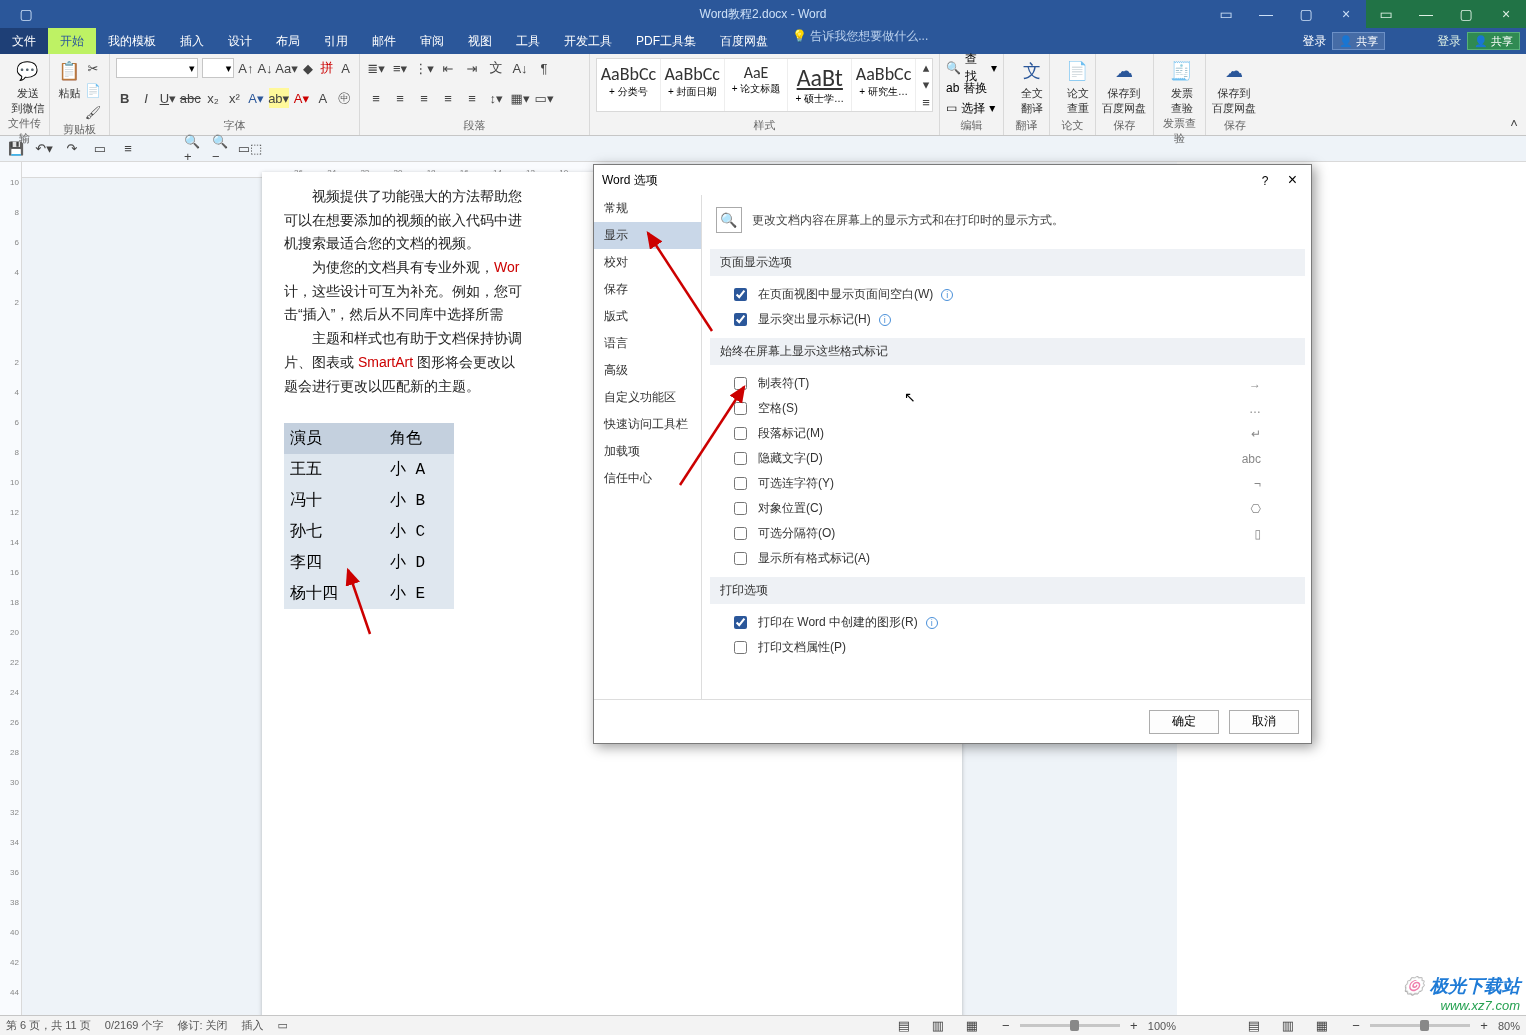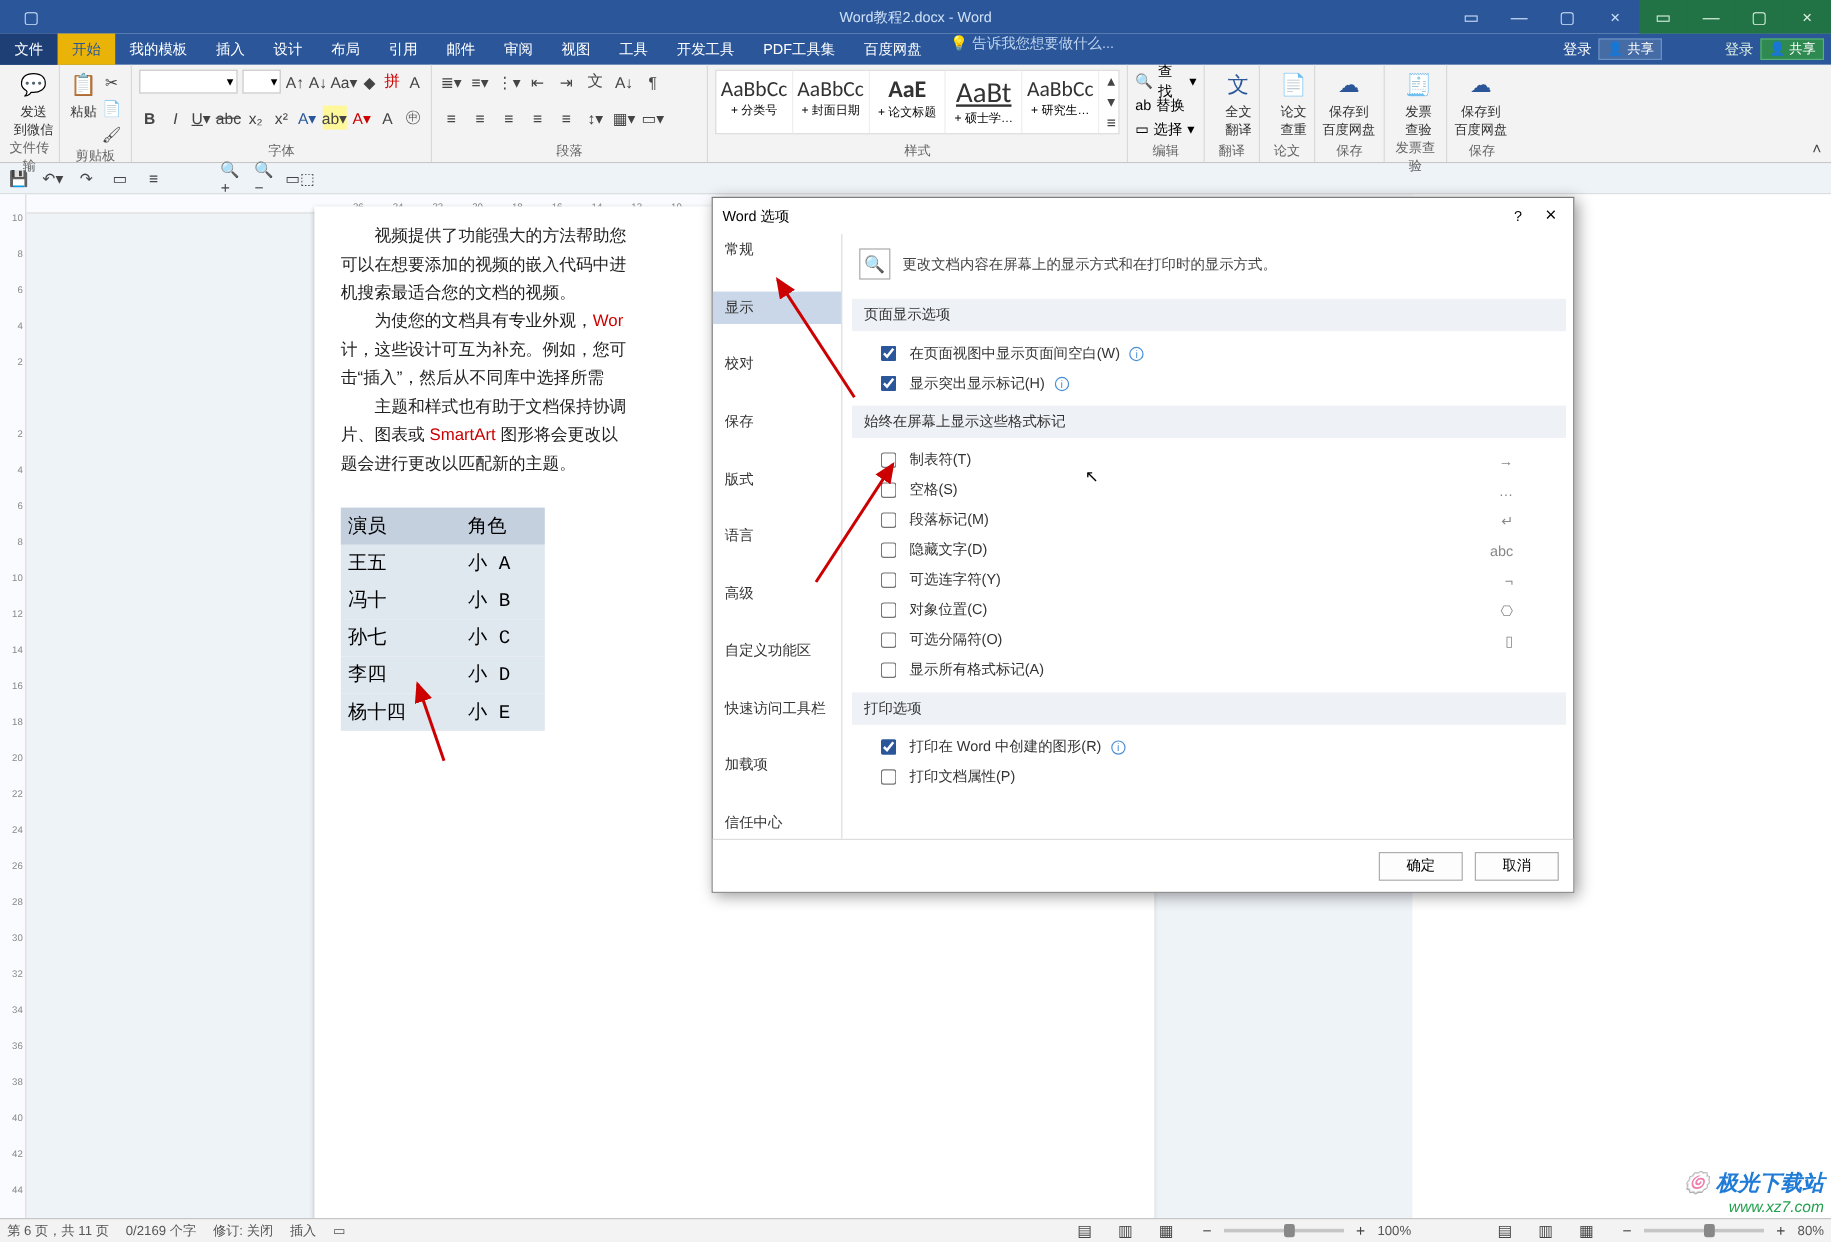--- a/index.html
+++ b/index.html
@@ -5,21 +5,21 @@
   * { box-sizing: border-box; }
   body { margin: 0; font-family: "Microsoft YaHei", "Segoe UI", sans-serif; font-size: 12px; background: #eef3f8; overflow: hidden; width: 1526px; height: 1035px; position: relative; }
   .titlebar { background: #2b579a; height: 28px; display: flex; align-items: center; color: #cde0f7; }
   .titlebar .title { position: absolute; left: 50%; transform: translateX(-50%); font-size: 12px; }
   .titlecontrols-left { display:flex; gap:1px; margin-left:6px; }
   .titlebar .winbtn { width: 40px; height: 28px; color: #cde0f7; text-align:center; line-height:28px; font-size:14px; }
   .titlebar .right-cluster { margin-left:auto; display:flex; }
   .winbtn.green{ background:#217346; color:#dff1e5;}
   .ribbon-tabs { background: #2b579a; height: 26px; display:flex;  }
   .tab { padding: 0 12px; line-height:26px; color:#fff; font-size:12px; cursor:pointer; }
-  .tab.active { background:#eab308; color:#2b579a; }
+  .tab.active { background:#bef264; color:#2b579a; }
   .tab.file { background:#1e3f76; }
   .rightcmds { margin-left:auto; display:flex; align-items:center; gap:6px; padding-right:6px;}
   .rightcmds .lbl{ color:#fff; font-size:12px;}
   .sharebtn { background:#466ca6; border:1px solid #6c90c6; color:#fff; padding:0 6px; height:18px; line-height:16px; font-size:11px;}
   .tellme { color:#bcd2ee; font-size:12px; margin-left:12px;}
   .ribbon { background:#f3f3f3; border-bottom:1px solid #c6c6c6; height:82px; display:flex; }
   .group { border-right:1px solid #d9d9d9; padding:4px 6px 0 6px; display:flex; flex-direction:column; justify-content:space-between;}
   .group-label { font-size:11px; color:#666; text-align:center; padding-bottom:2px;}
   .bigbtn { width:44px; text-align:center; font-size:11px; color:#333; }
   .bigbtn .ic { width:26px; height:26px; margin:0 auto 2px; display:flex; align-items:center; justify-content:center; font-size:18px; color:#2b579a; }
@@ -48,21 +48,21 @@
   .tbl .c2{ width:66px; padding:5px 2px;}
   .statusbar { position:absolute; left:0; right:0; bottom:0; height:20px; background:#f3f3f3; border-top:1px solid #c6c6c6; display:flex; align-items:center; font-size:11px; color:#555; padding:0 6px; gap:14px;}
   .statusbar .spacer{flex:1;}
   .zoom-ctrl{ display:flex; align-items:center; gap:4px;}
   .zslider{ width:100px; height:3px; background:#c6c6c6; position:relative;}
   .zslider::before{ content:""; position:absolute; left:50%; top:-4px; width:9px; height:11px; background:#888; border-radius:2px;}
   
   .dialog { position:absolute; left:593px; top:164px; width:719px; height:580px; background:#fff; border:1px solid #7a7a7a; box-shadow:3px 3px 12px rgba(0,0,0,0.4); }
   .dialog .dlg-title{ height:30px; display:flex; align-items:center; justify-content:space-between; padding:0 8px; font-size:12px;}
   .dialog .dlg-body{ position:absolute; top:30px; bottom:44px; left:0; right:0; display:flex;}
-  .dlg-cats{ width:108px; border-right:1px solid #ddd; display:flex; flex-direction:column;justify-content:space-between;}
+  .dlg-cats{ width:108px; border-right:1px solid #ddd; display:flex; flex-direction:column;}
   .dlg-cat{ padding:5px 10px; font-size:12px; color:#333; }
   .dlg-cat.sel{ background:#c9d7e8;}
   .dlg-main{ flex:1; overflow:auto; padding:4px 0 0 6px;}
   .dlg-intro{ display:flex; align-items:center; gap:10px; padding:8px 8px 10px 8px; color:#444;}
   .dlg-intro .icn{ width:26px; height:26px; border:1px solid #aaa; display:flex; align-items:center; justify-content:center; color:#888; font-size:14px;}
   .sect-hdr{ background:#eef1f5; padding:5px 10px; font-size:12px; color:#333; margin:6px 6px 6px 2px;}
   .opt-row{ display:flex; align-items:center; gap:8px; padding:3px 10px 3px 22px; font-size:12px; color:#333;}
   .opt-row .sym{ margin-left:auto; margin-right:40px; color:#888;}
   .opt-row input[type=checkbox]{ accent-color:#2b579a;}
   .info-icn{ width:12px; height:12px; border-radius:50%; border:1px solid #4a90d9; color:#4a90d9; font-size:9px; display:inline-flex; align-items:center; justify-content:center;}
@@ -201,21 +201,21 @@
     <div class="styles-gallery">
       <div class="style-item">
           <div class="preview">AaBbCc</div>
           <div>+ 分类号</div>
         </div>
       <div class="style-item">
           <div class="preview">AaBbCc</div>
           <div>+ 封面日期</div>
         </div>
       <div class="style-item">
-          <div class="preview" style="font-size:20px;font-weight:bold;">AaE</div>
+          <div class="preview" style="font-size:16px;font-weight:normal;">AaE</div>
           <div>+ 论文标题</div>
         </div>
       <div class="style-item">
           <div class="preview" style="font-size:24px;text-decoration:underline;">AaBt</div>
           <div>+ 硕士学…</div>
         </div>
       <div class="style-item">
           <div class="preview">AaBbCc</div>
           <div>+ 研究生…</div>
         </div>

